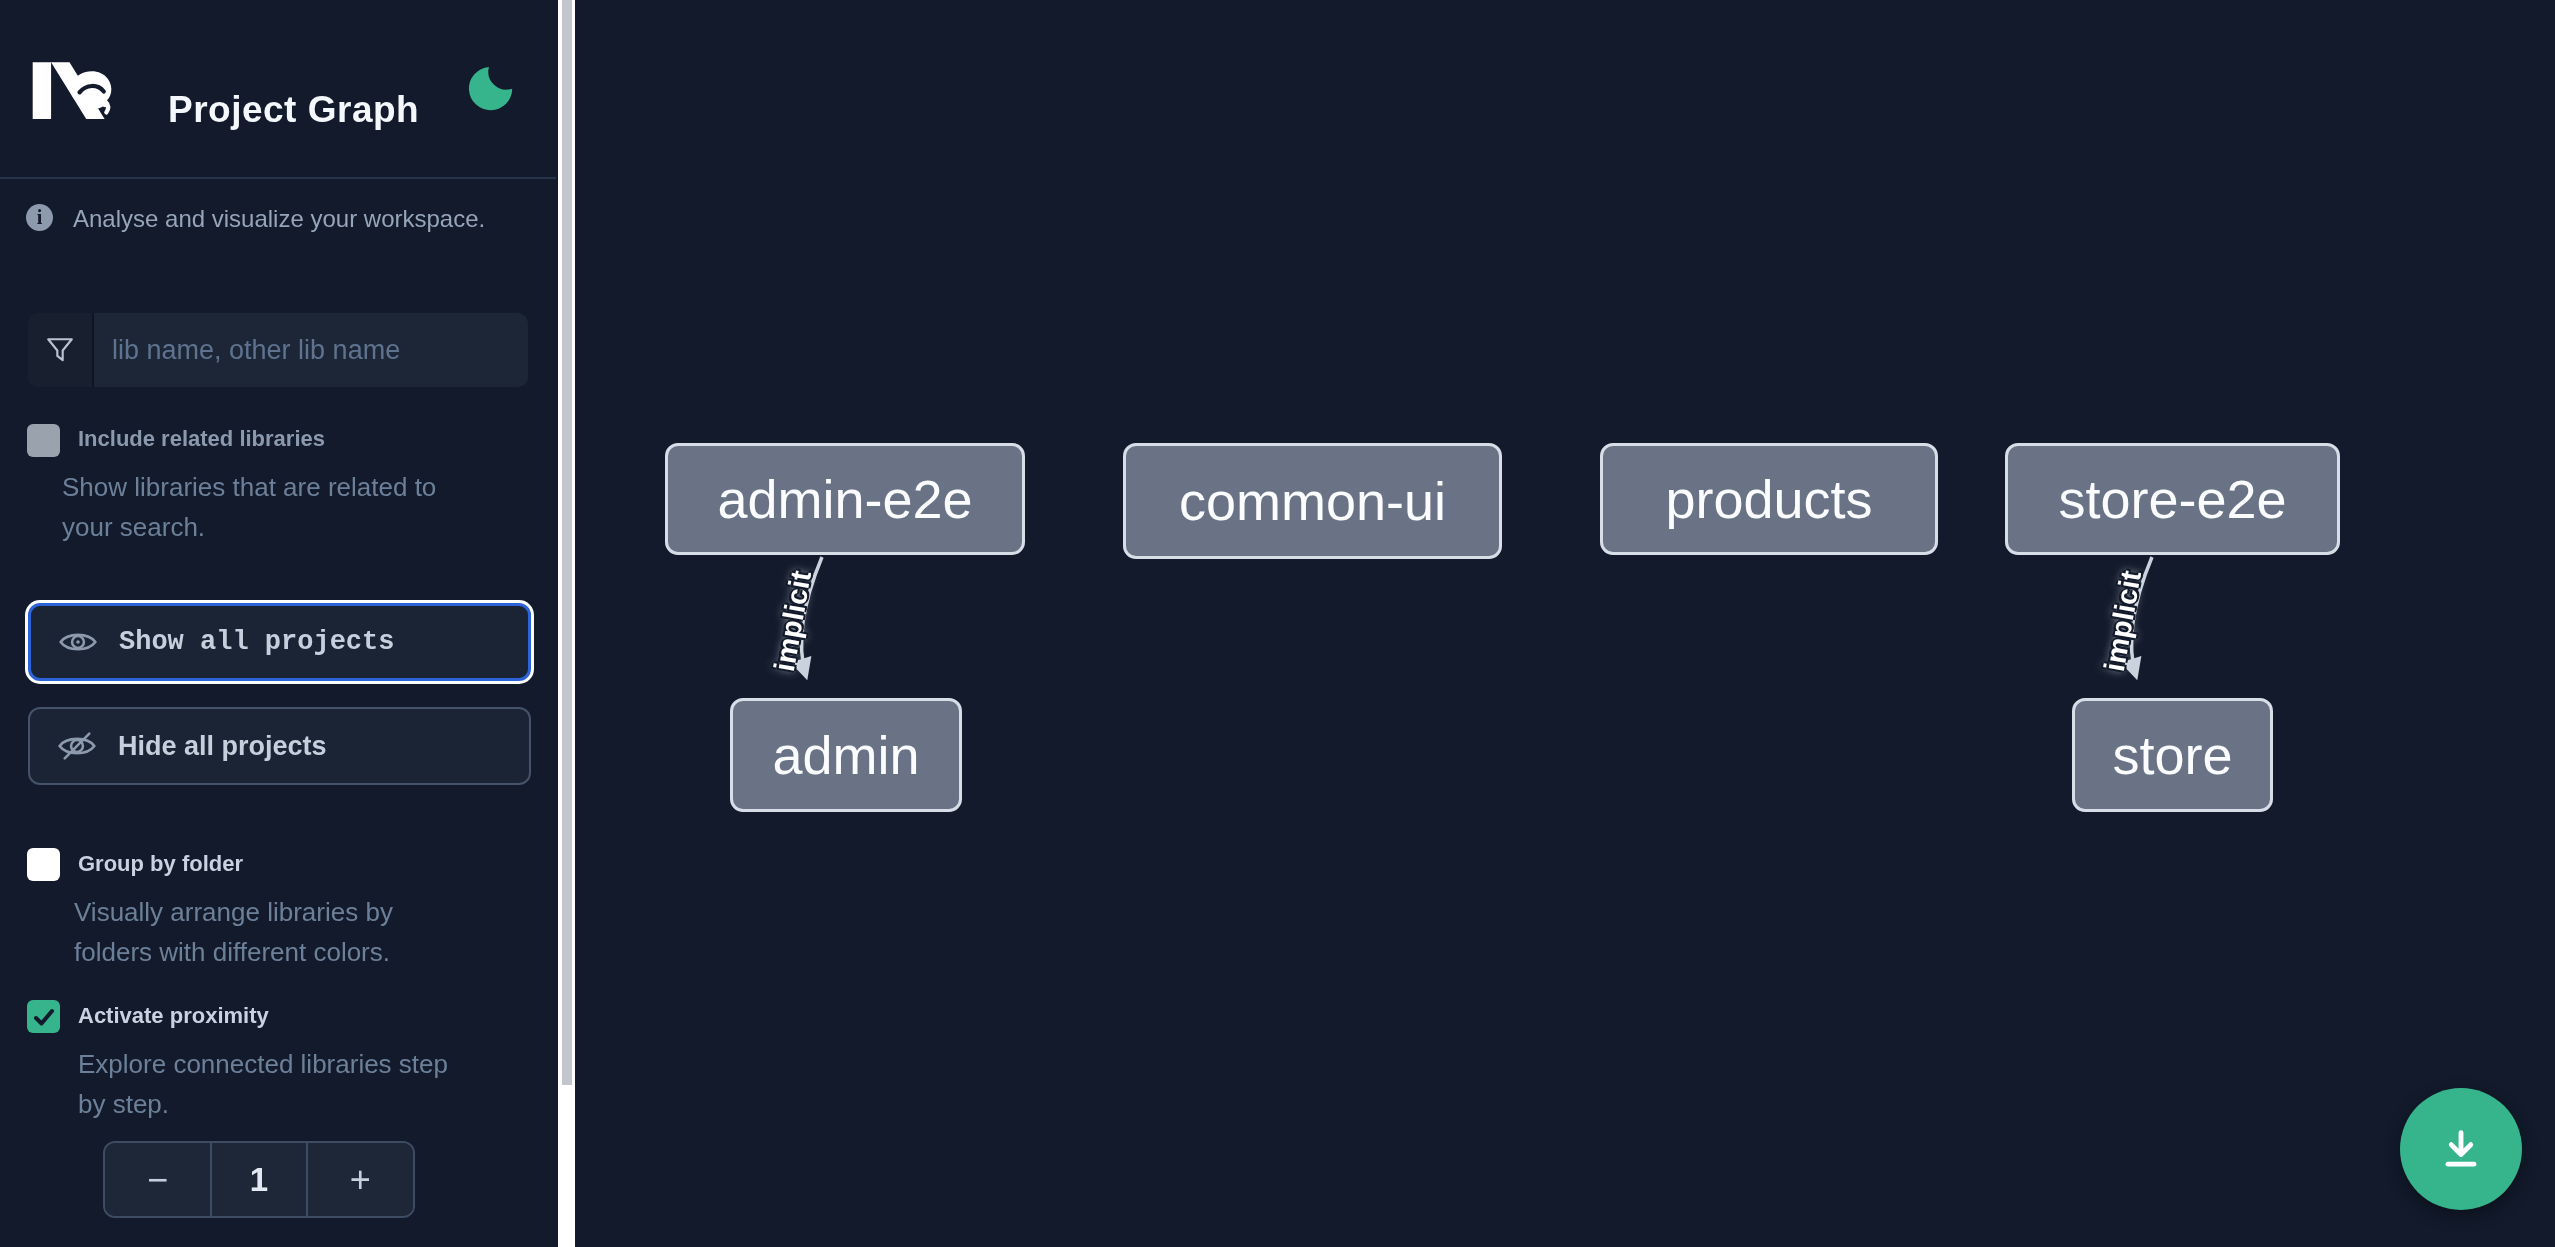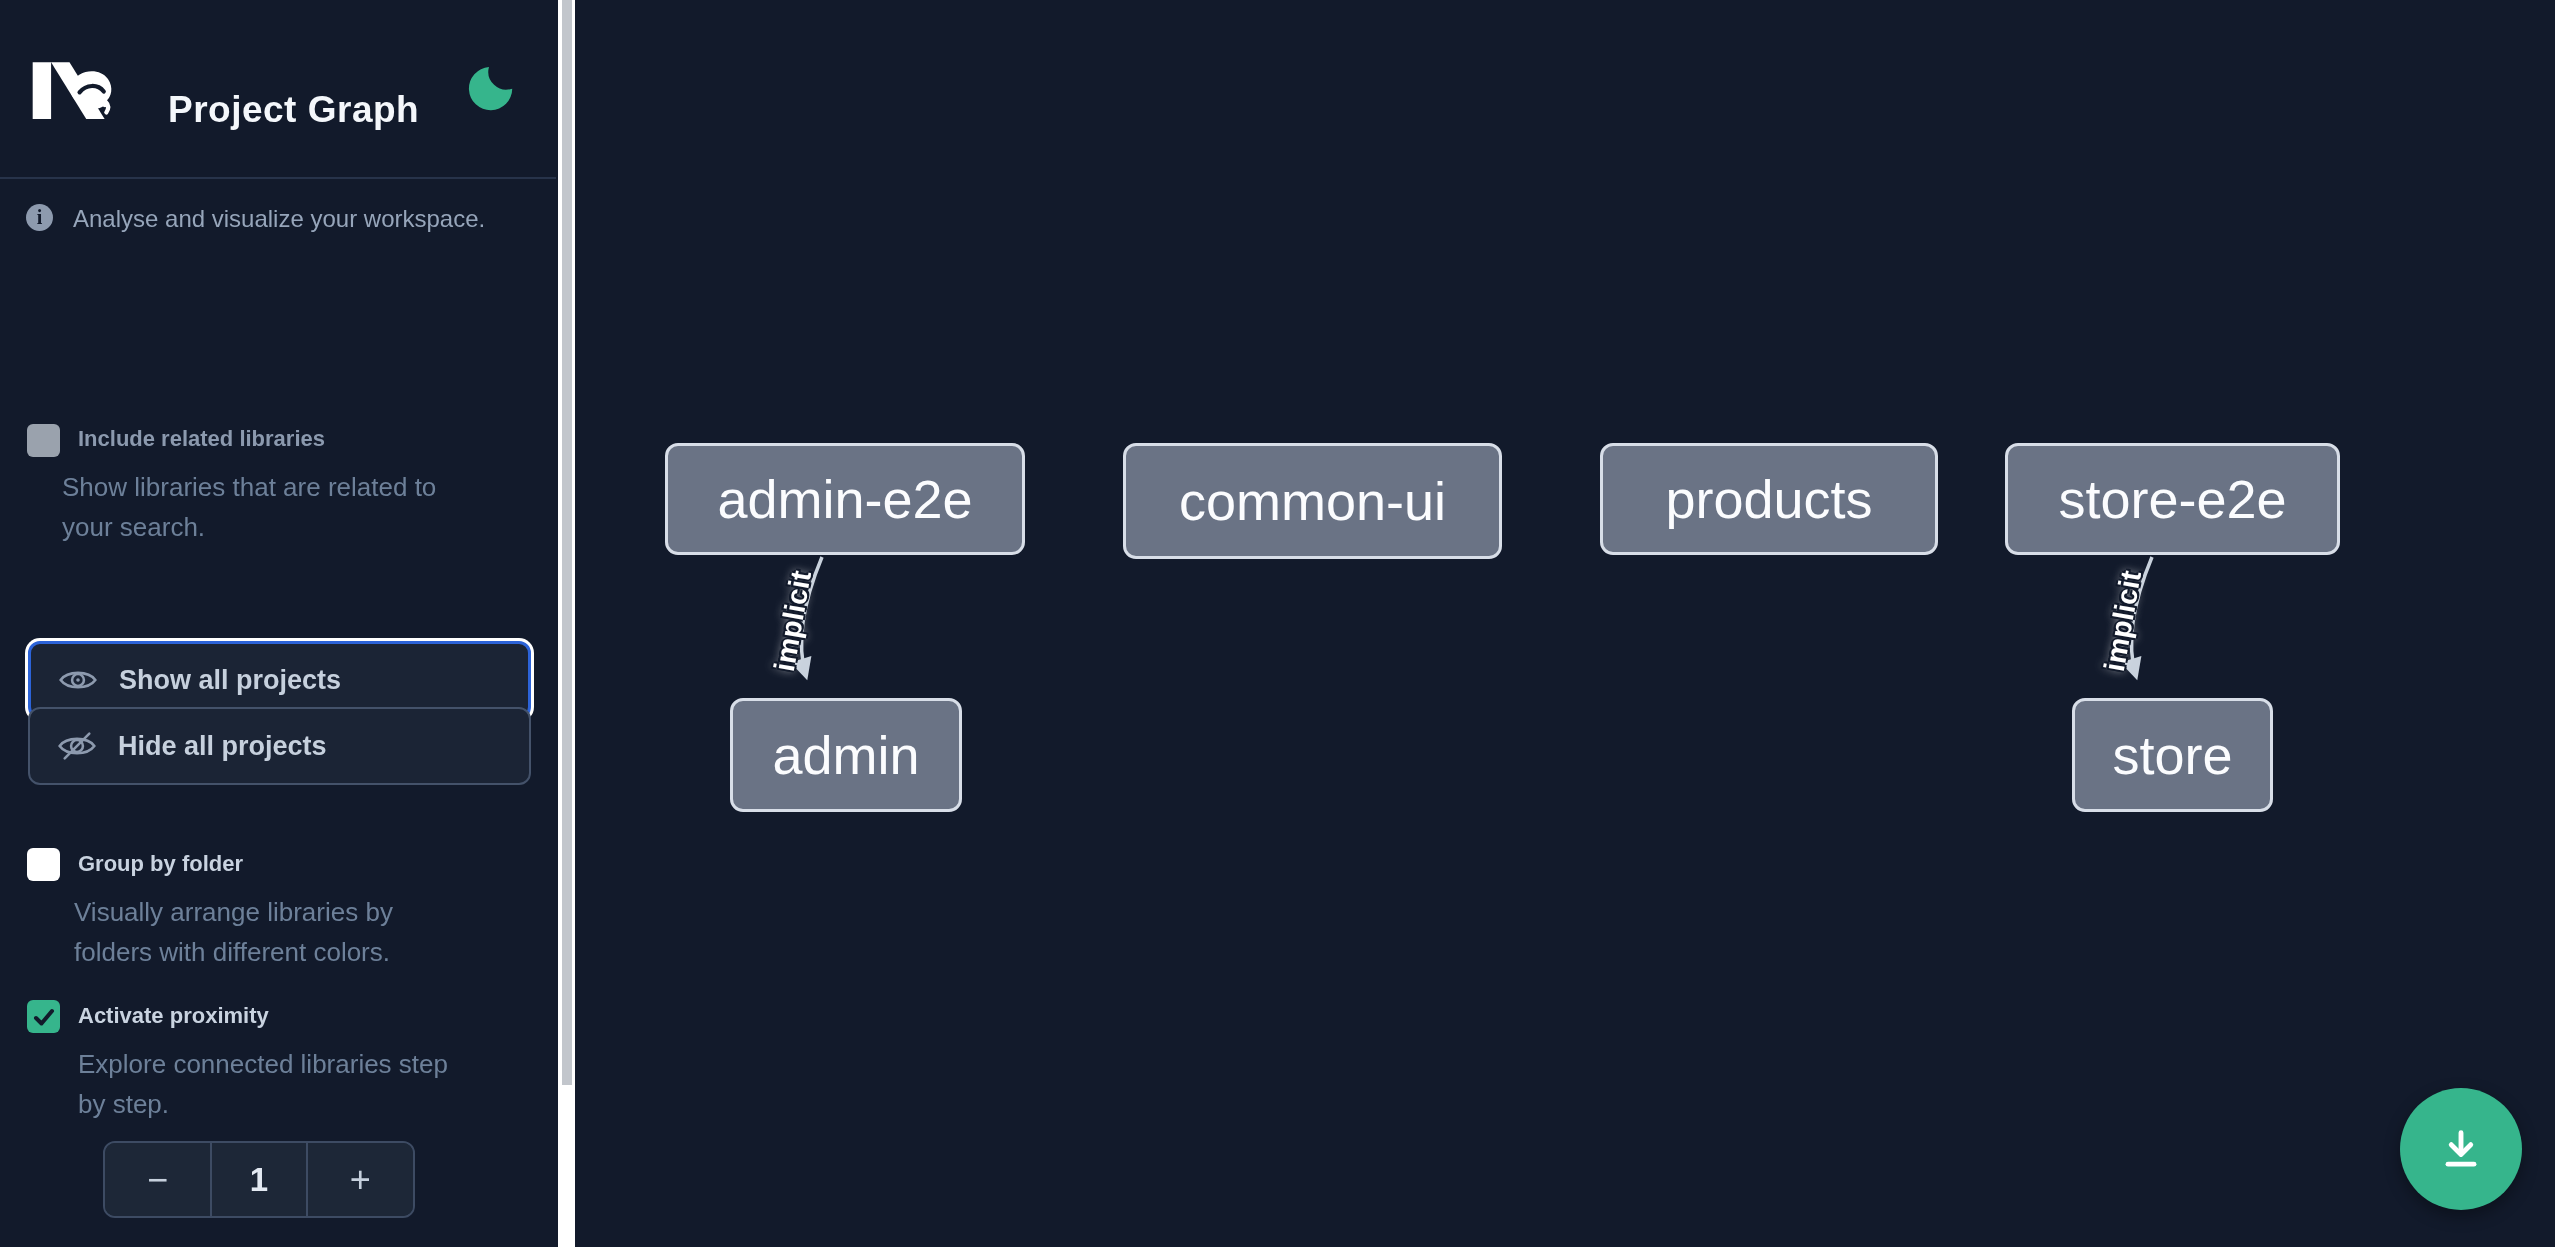--- a/index.html
+++ b/index.html
@@ -74,29 +74,37 @@
           <path d="M21 3 A 15 15 0 1 0 33 21.5 A 12.5 12.5 0 0 1 21 3 Z" fill="#36b58c"></path>
         </svg>
       </span>
     </button>
 
     <div class="abs hdr-divider"></div>
 
     <div class="abs info-icon">i</div>
     <div class="abs info-text">Analyse and visualize your workspace.</div>
 
+    <div class="abs search-box">
+      <div class="search-icon-cell">
+        <svg width="30" height="30" viewBox="0 0 28 28" fill="none" stroke="#b9c3d2" stroke-width="2" stroke-linejoin="round">
+          <path d="M3 4 h22 l-8.5 10.5 v9 l-5 -4 v-5 Z"></path>
+        </svg>
+      </div>
+      <input class="search-input" type="text" placeholder="lib name, other lib name" style="">
+    </div>
 
     <div class="abs checkbox cb-gray" style="left:27px;top:424px;"></div>
     <div class="abs check-title dim" style="left:78px;top:426px;">Include related libraries</div>
     <div class="abs check-desc" style="left:62px;top:467px;">
       <span>Show libraries that are related to</span>
       <span>your search.</span>
     </div>
 
-    <button class="abs side-btn focused" style="top:641px;">
+    <button class="abs side-btn focused" style="top:603px;font-family:Liberation Mono, monospace;">
       <span>
         <svg width="38" height="28" viewBox="0 0 34 24" fill="none" stroke="#8d9aae" stroke-width="2.3">
           <path d="M1.5 12 C7.5 3.5 26.5 3.5 32.5 12 C26.5 20.5 7.5 20.5 1.5 12 Z"></path>
           <circle cx="17" cy="12" r="5.3"></circle>
           <circle cx="17" cy="12" r="1.6" fill="#8d9aae" stroke="none"></circle>
         </svg>
       </span>
       <span class="lbl">Show all projects</span>
     </button>
 

